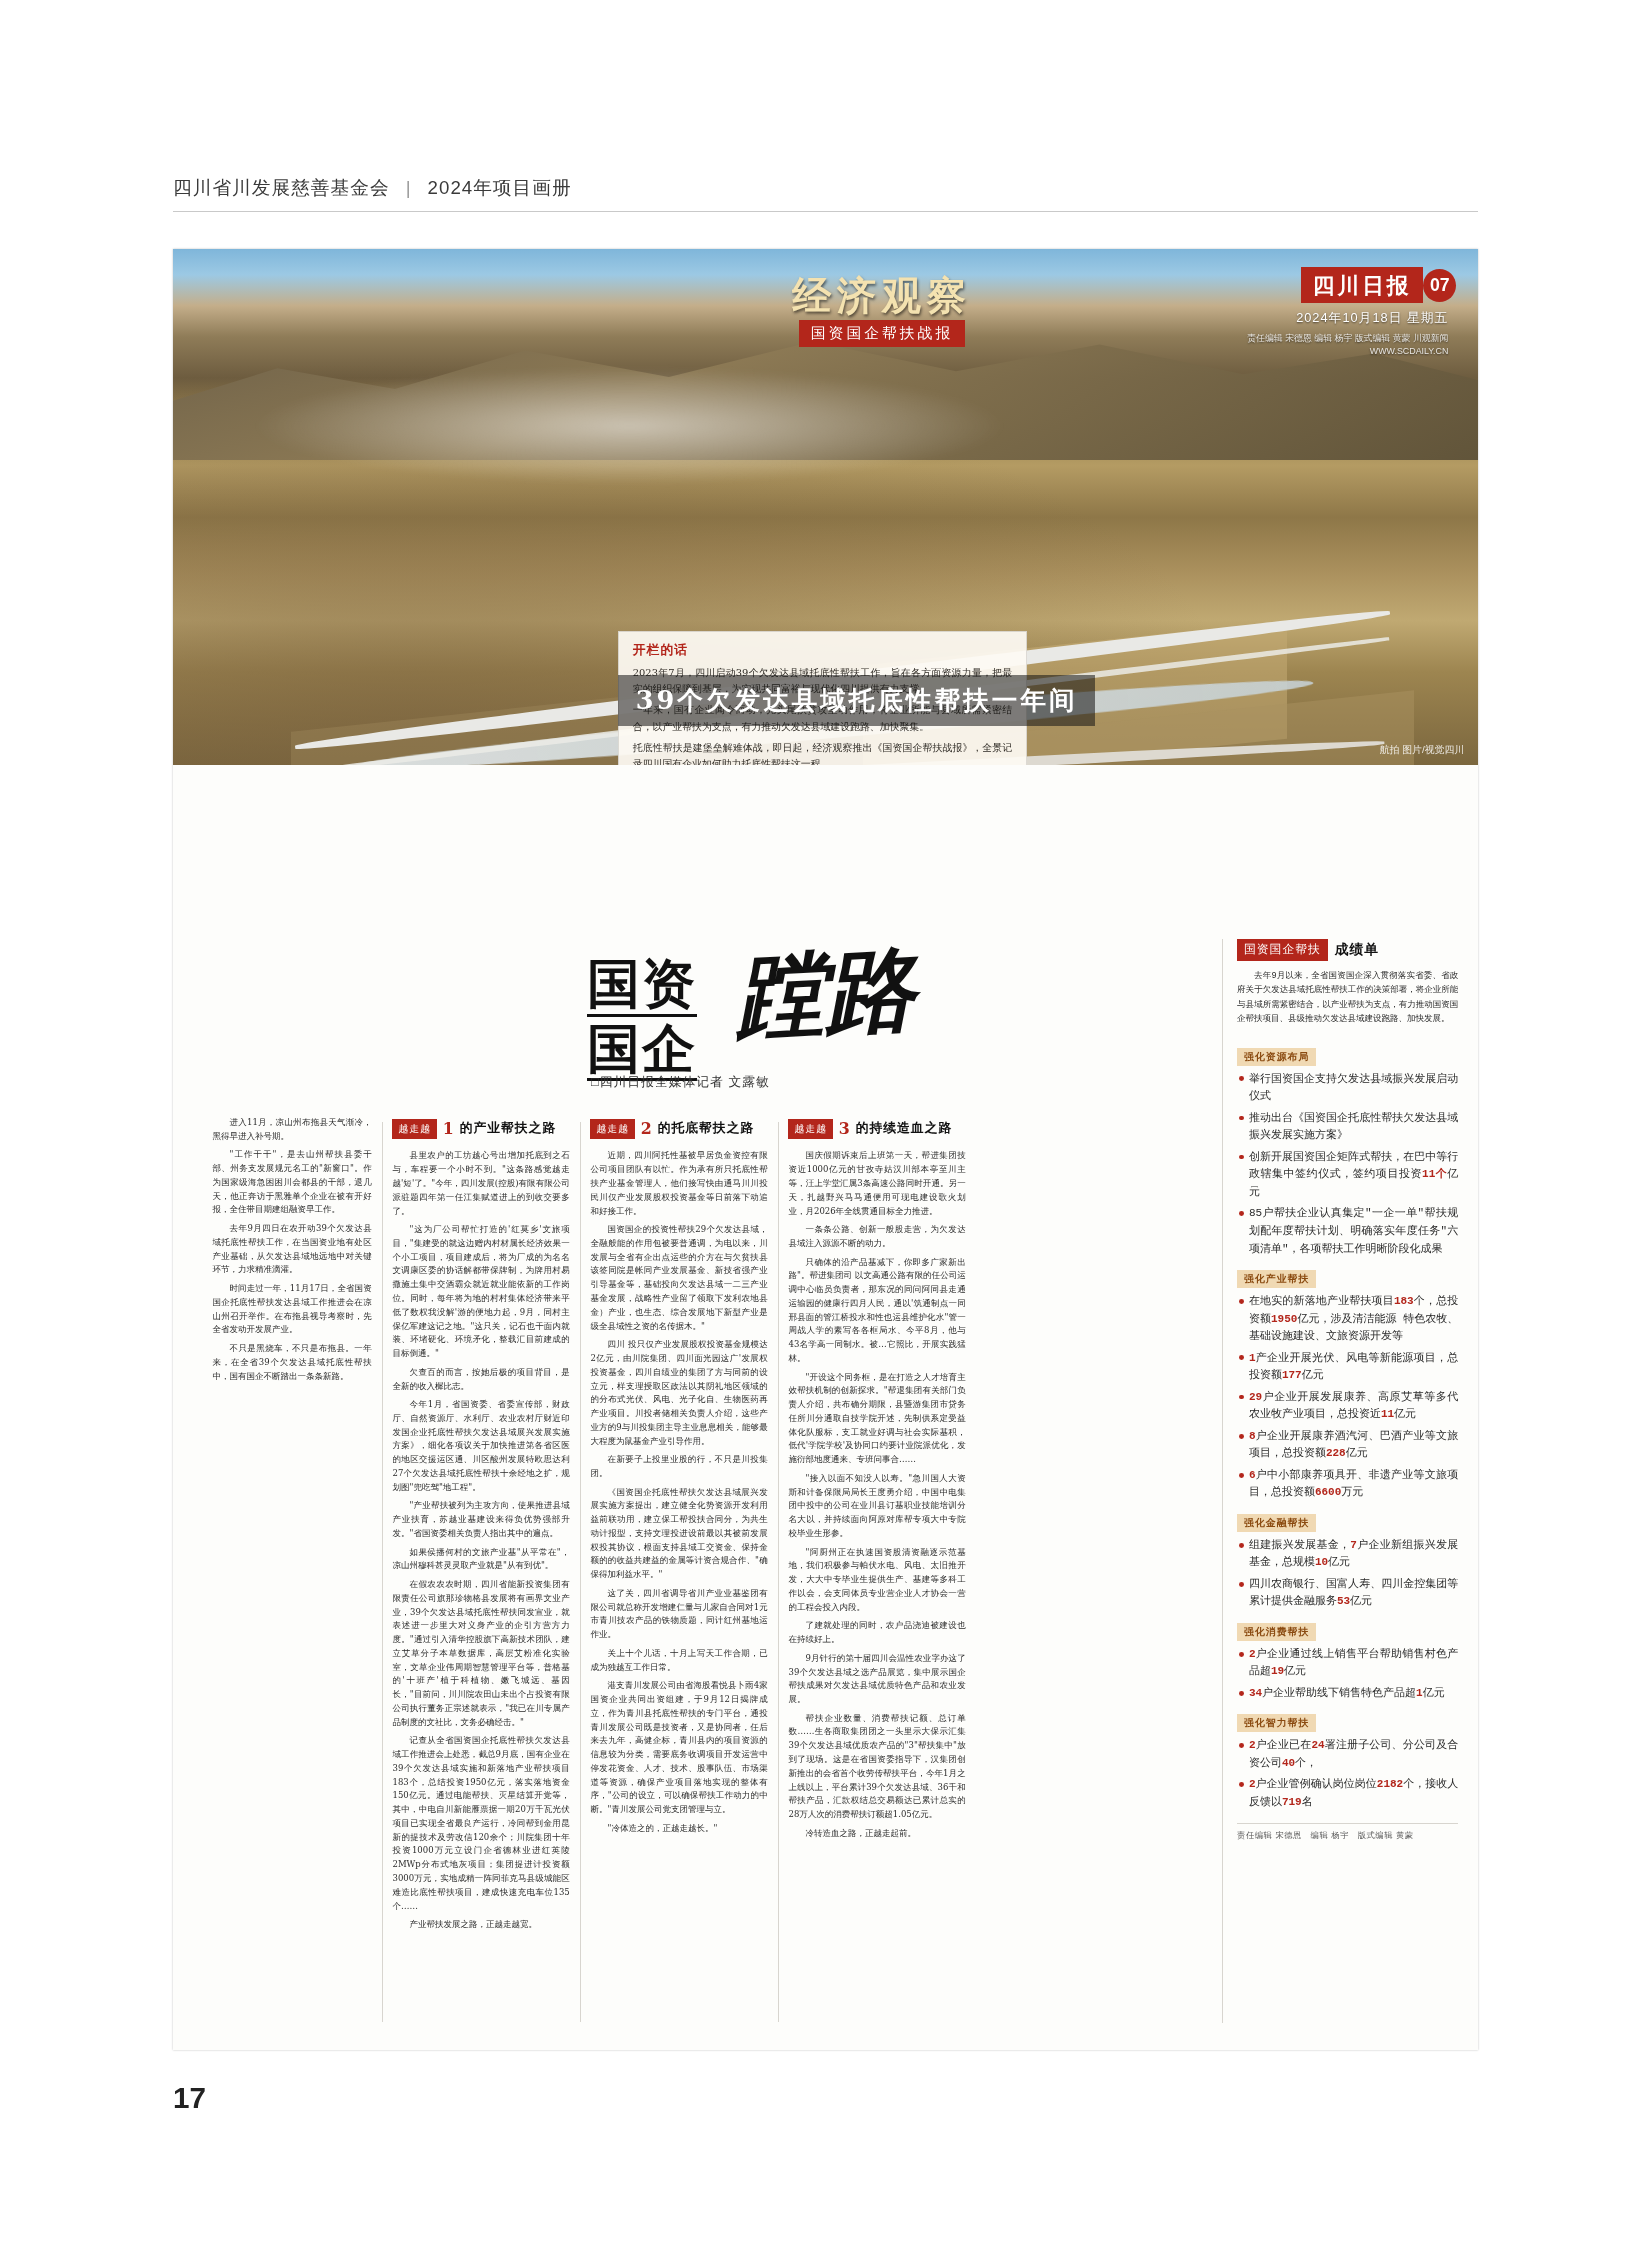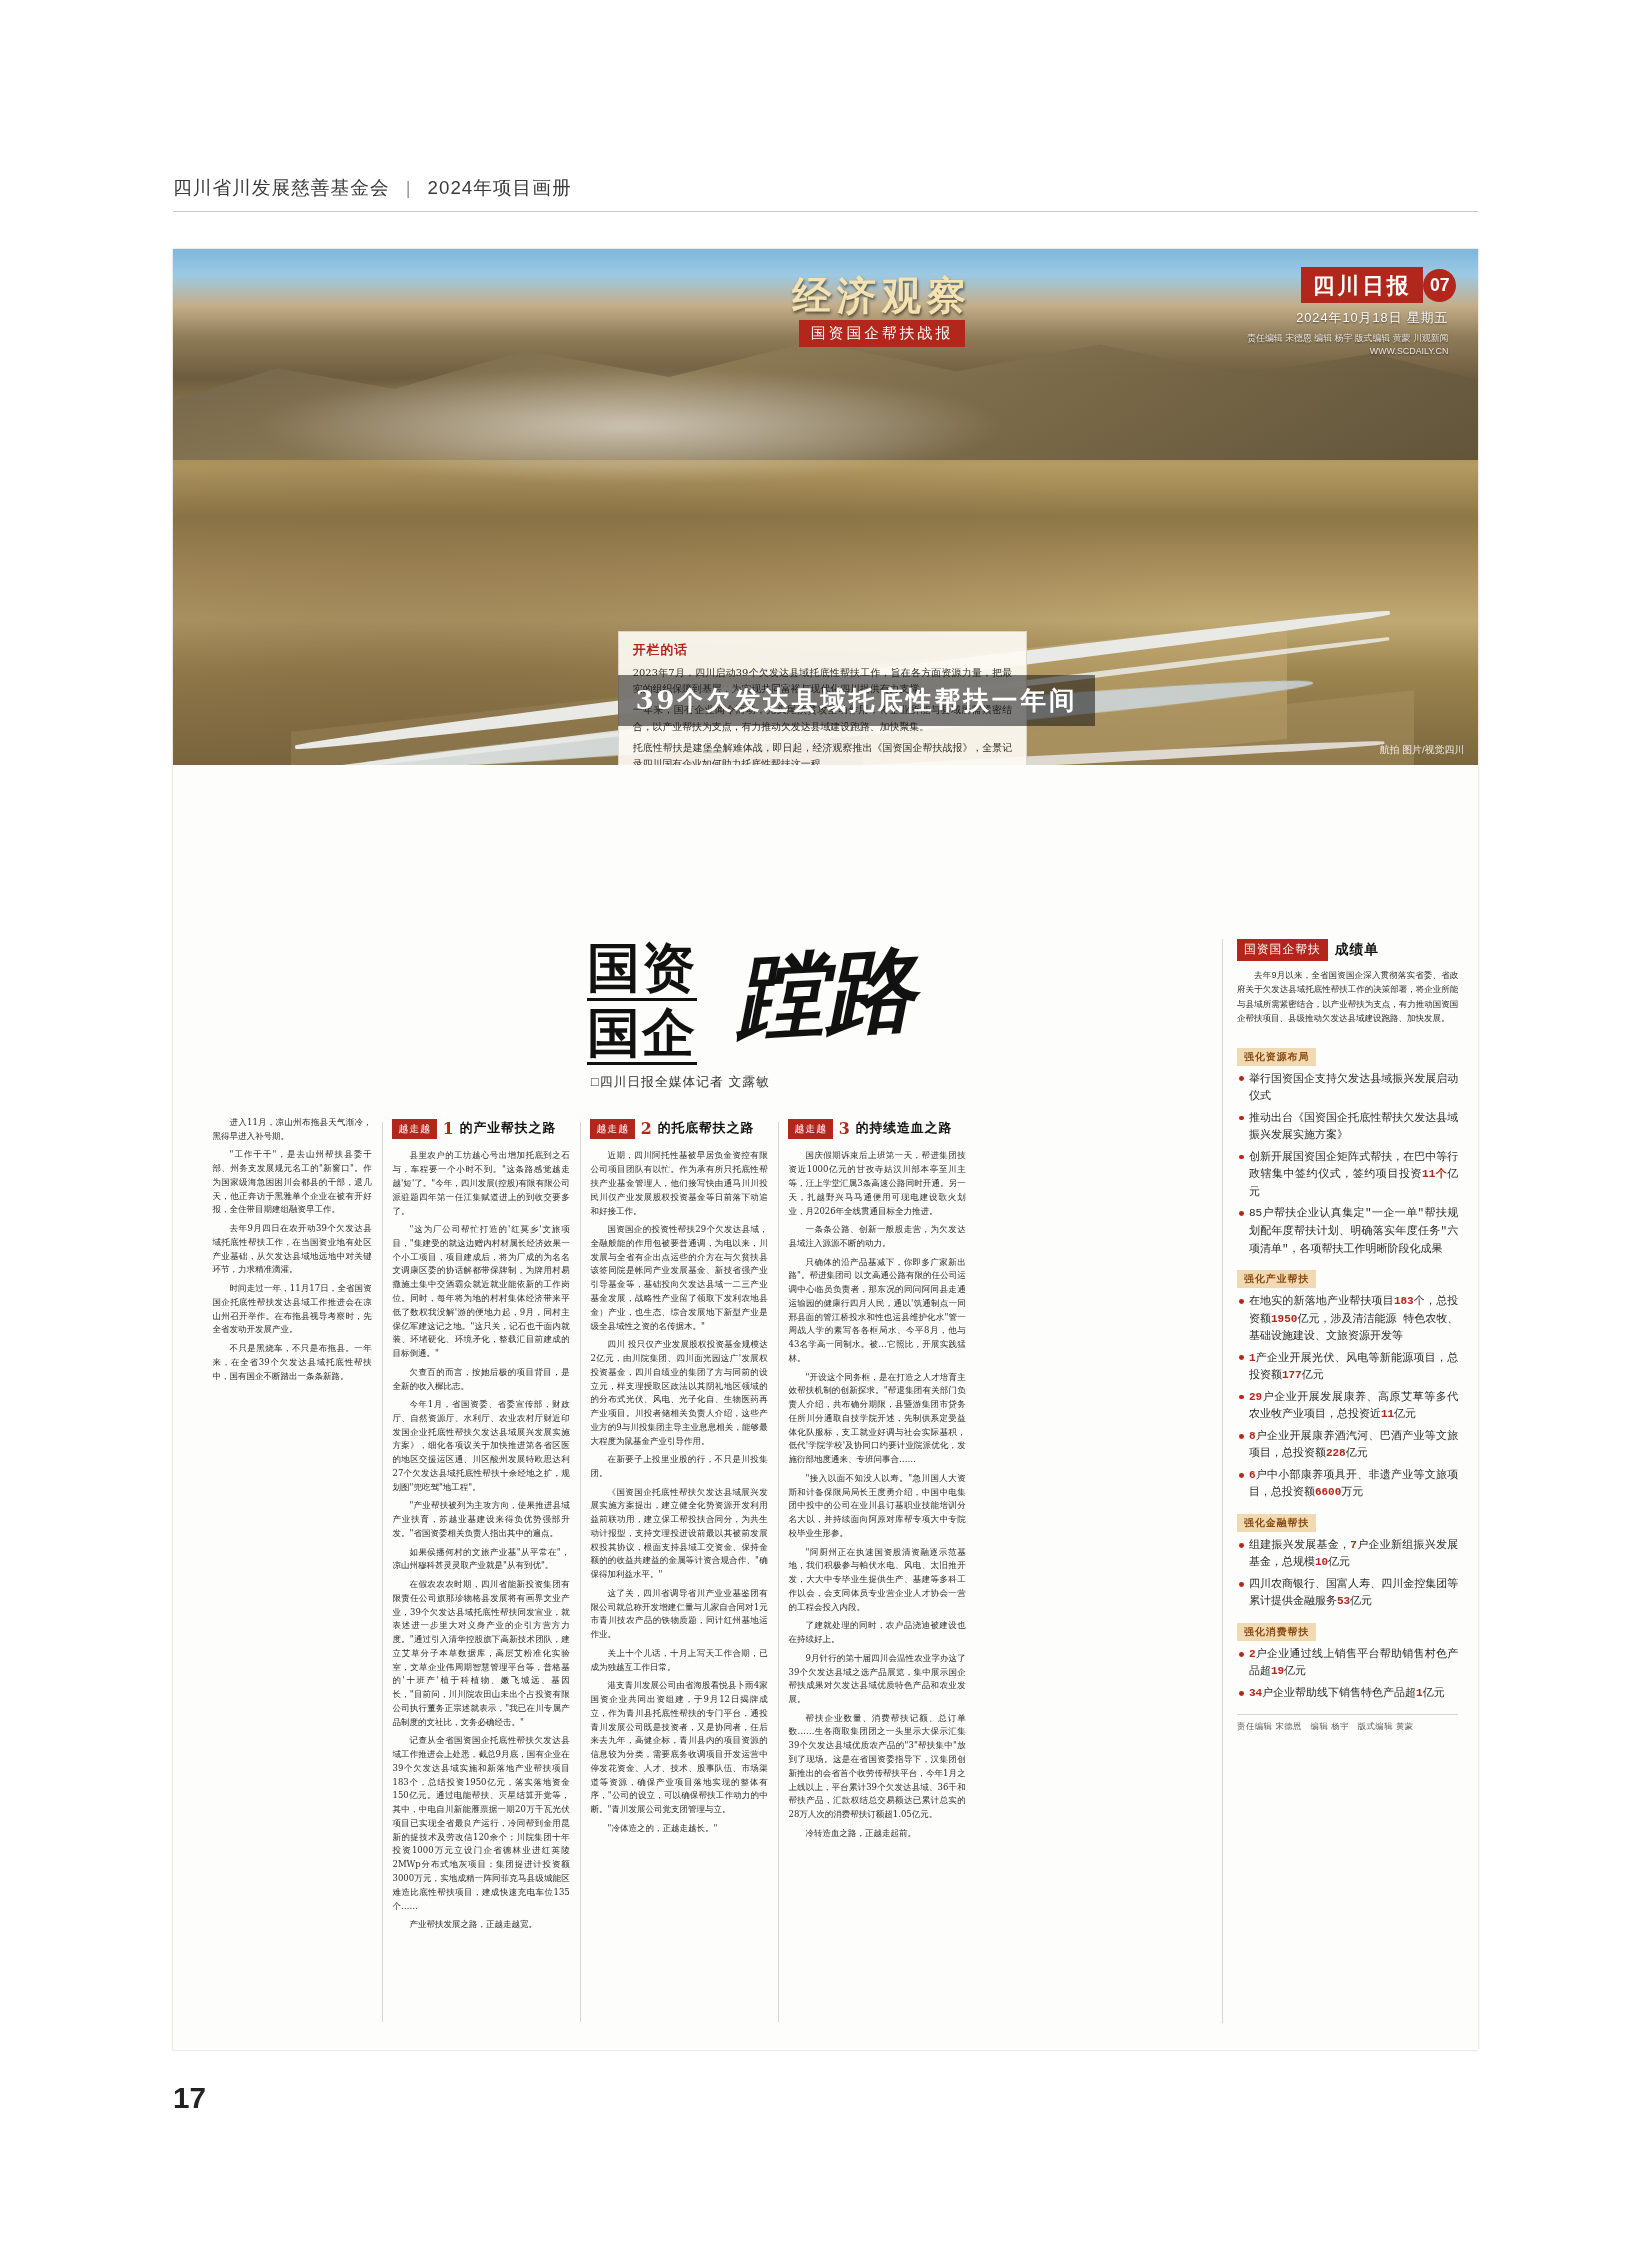--- a/index.html
+++ b/index.html
@@ -143,21 +143,21 @@
     color:#fff;font-size:25.6px;font-weight:bold;letter-spacing:3px;
     padding:7.9px 17.7px;
     font-family:"DejaVu Serif","Liberation Serif",serif;
   }
 
   
   .title-zone{
     position:absolute;left:414px;top:690px;width:473px;height:118px;
   }
   .title-left{
-    position:absolute;left:0;top:1px;
+    position:absolute;left:0;top:17px;
     font-family:"DejaVu Serif","Liberation Serif",serif;
     font-size:53px;font-weight:bold;line-height:1.05;letter-spacing:2px;color:#111;
   }
   .title-left .u{
     display:block;border-bottom:3.9px solid #111;padding-bottom:2px;margin-bottom:3.9px;
   }
   .title-cursive{
     position:absolute;left:148px;top:-5.9px;
     font-family:"DejaVu Serif","Liberation Serif",serif;
     font-size:91px;font-weight:bold;font-style:italic;letter-spacing:-2px;color:#111;
@@ -399,20 +399,27 @@
     </div>
 
     <div class="grp">
       <span class="grp-h">强化消费帮扶</span>
       <ul>
         <li><b>2</b>户企业通过线上销售平台帮助销售村色产品超<b>19</b>亿元</li>
         <li><b>34</b>户企业帮助线下销售特色产品超<b>1</b>亿元</li>
       </ul>
     </div>
 
+    <div class="grp">
+      <span class="grp-h">强化智力帮扶</span>
+      <ul>
+        <li><b>2</b>户企业已在<b>24</b>署注册子公司、分公司及合资公司<b>40</b>个，</li>
+        <li><b>2</b>户企业管例确认岗位岗位<b>2182</b>个，接收人反馈以<b>719</b>名</li>
+      </ul>
+    </div>
 
     <div class="panel-credit">责任编辑 宋德恩　编辑 杨宇　版式编辑 黄蒙</div>
   </div>
 
 </div>
 
 <div class="page-number">17</div>
 
 
 </body></html>

